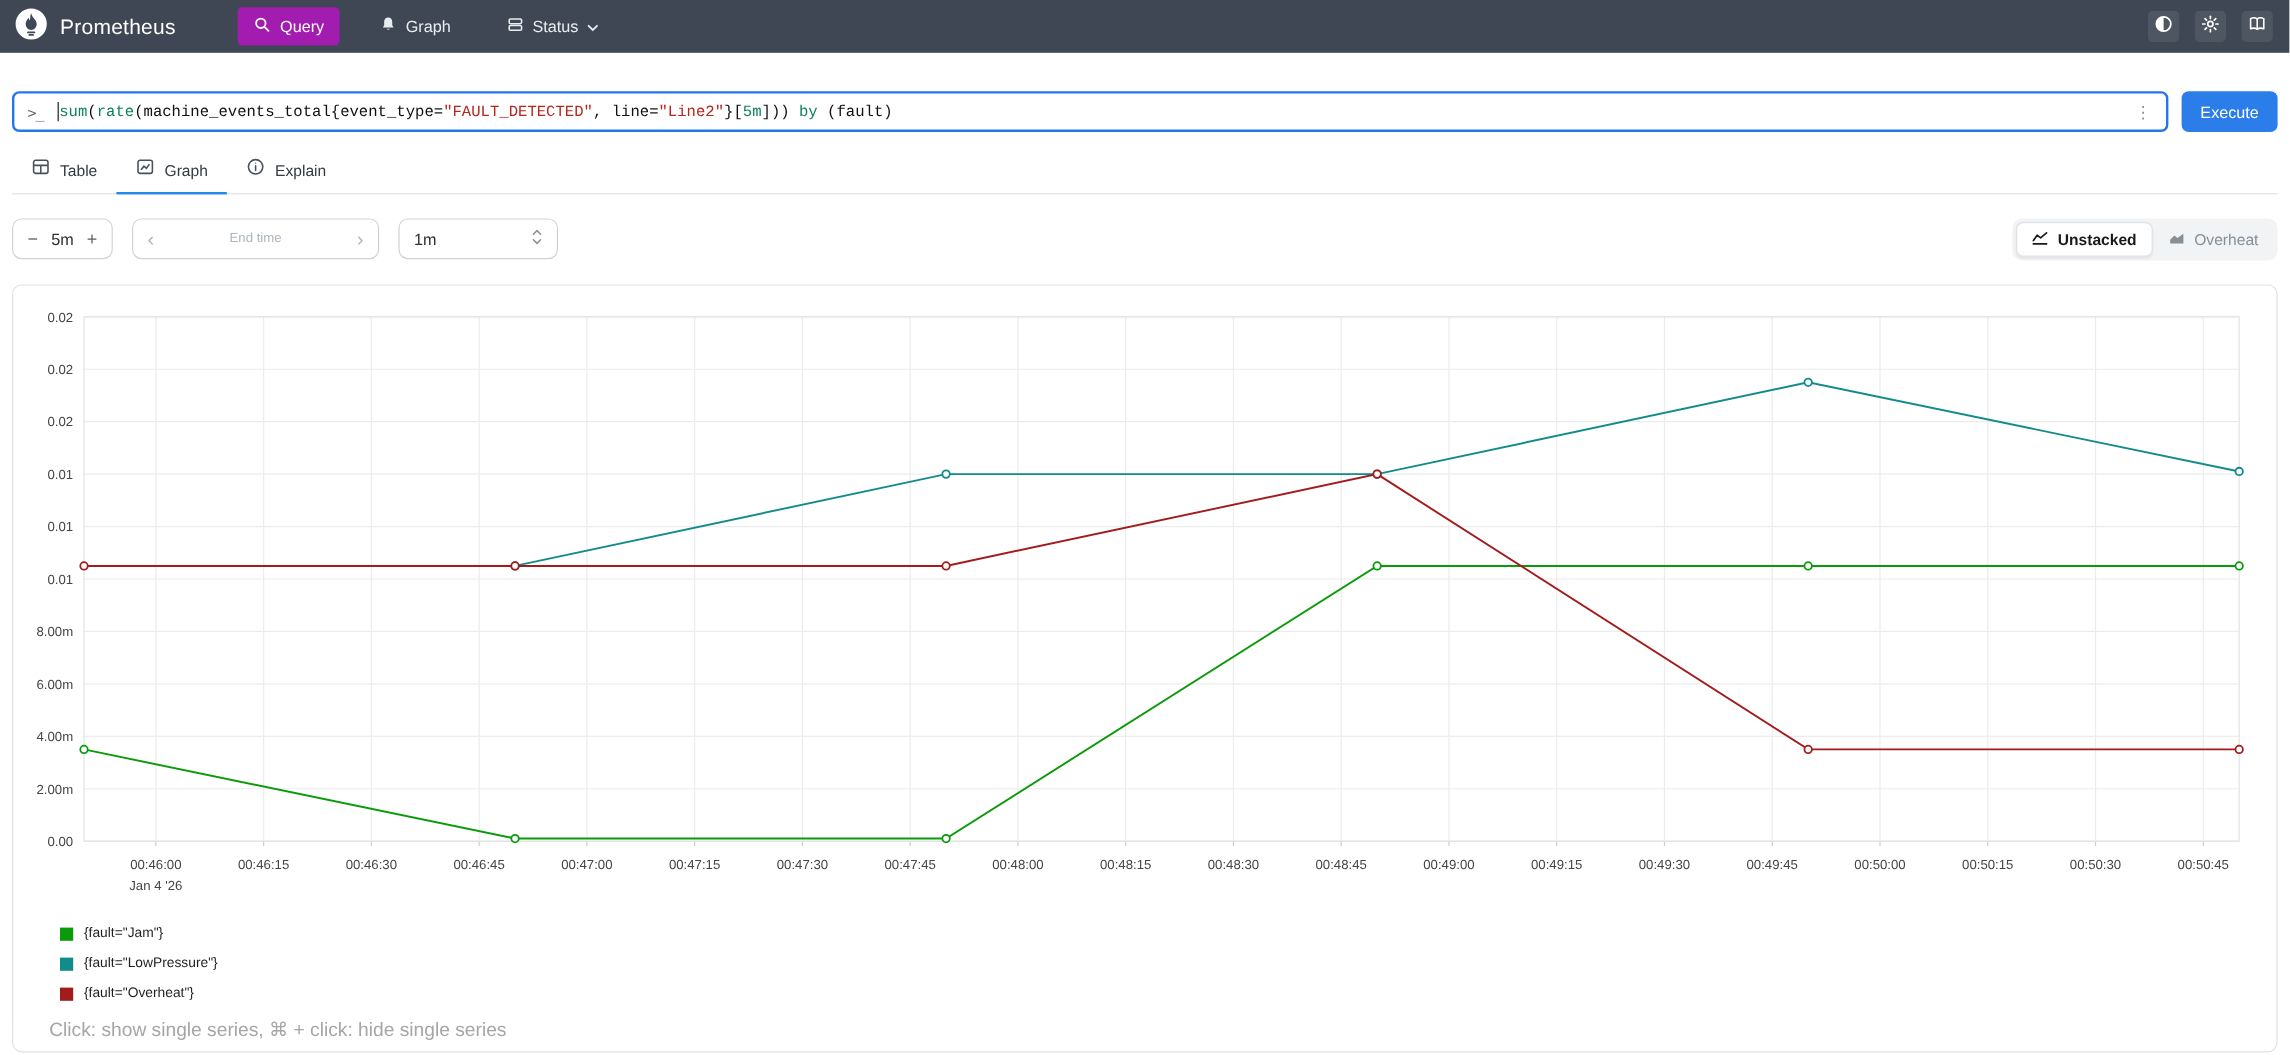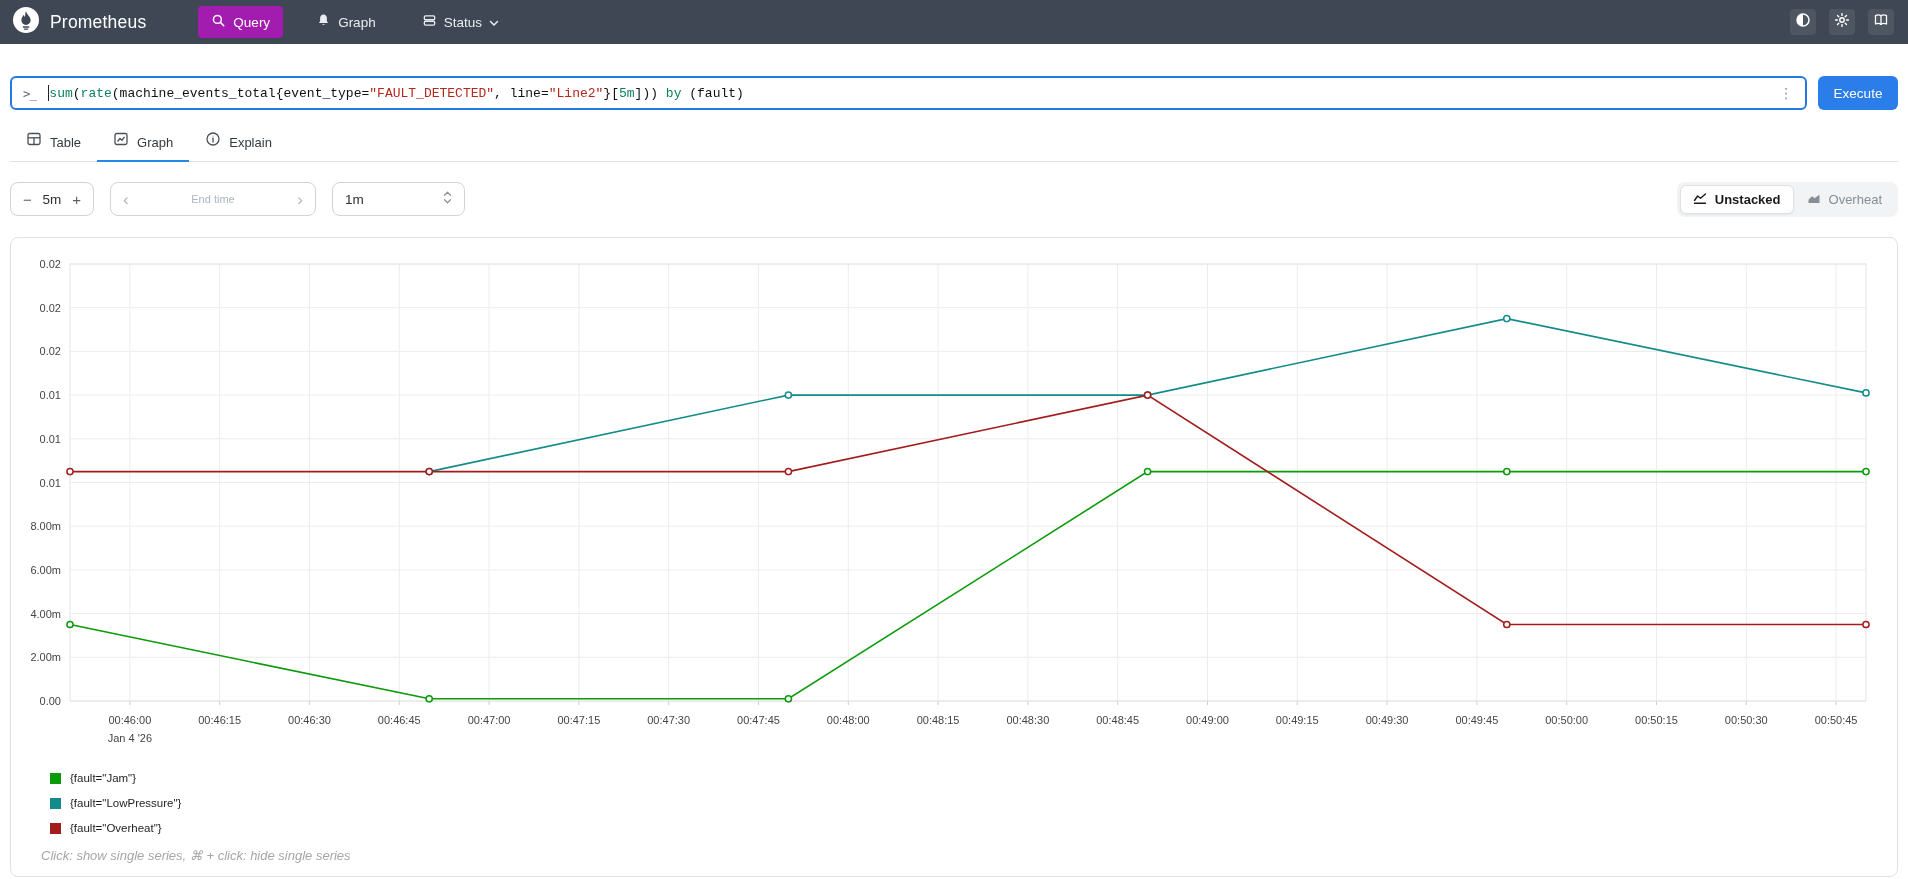--- a/index.html
+++ b/index.html
@@ -74,21 +74,21 @@
 
   
   .chart-panel {
     margin:21px 10px 0; height:640px; border:1px solid #dee2e6; border-radius:8px;
     background:#fff; overflow:hidden;
   }
   #chart-svg { display:block; cursor:crosshair; }
   .legend { margin:22px 0 0 39px; display:flex; flex-direction:column; gap:13px; }
   .legend-item { display:flex; align-items:center; gap:9px; font-size:11.5px; color:#1f1f1f; cursor:pointer; }
   .swatch { width:11px; height:11px; display:inline-block; }
-  .footer-note { margin:14px 0 0 30px; font-size:13px; color:#a6a6a6;font-style:italic; }
+  .footer-note { margin:14px 0 0 30px; font-size:16px; color:#a6a6a6; }
 </style>
 </head>
 <body>
 
 <header class="navbar">
   <div class="brand">
     <span>
       <svg width="28" height="28" viewBox="0 0 28 28">
         <circle cx="14" cy="14" r="13" fill="#ffffff"></circle>
         <path d="M14 5.2 C12.6 7.6 13.8 9 12.8 11 C12.3 10.3 12 9.6 12 8.7 C10.3 10.4 9.3 12.3 9.4 14.1 C9.4 16.9 11.5 19 14 19 C16.5 19 18.6 16.9 18.6 14.1 C18.6 10.4 14.9 9 14 5.2 Z" fill="#3e4753"></path>

